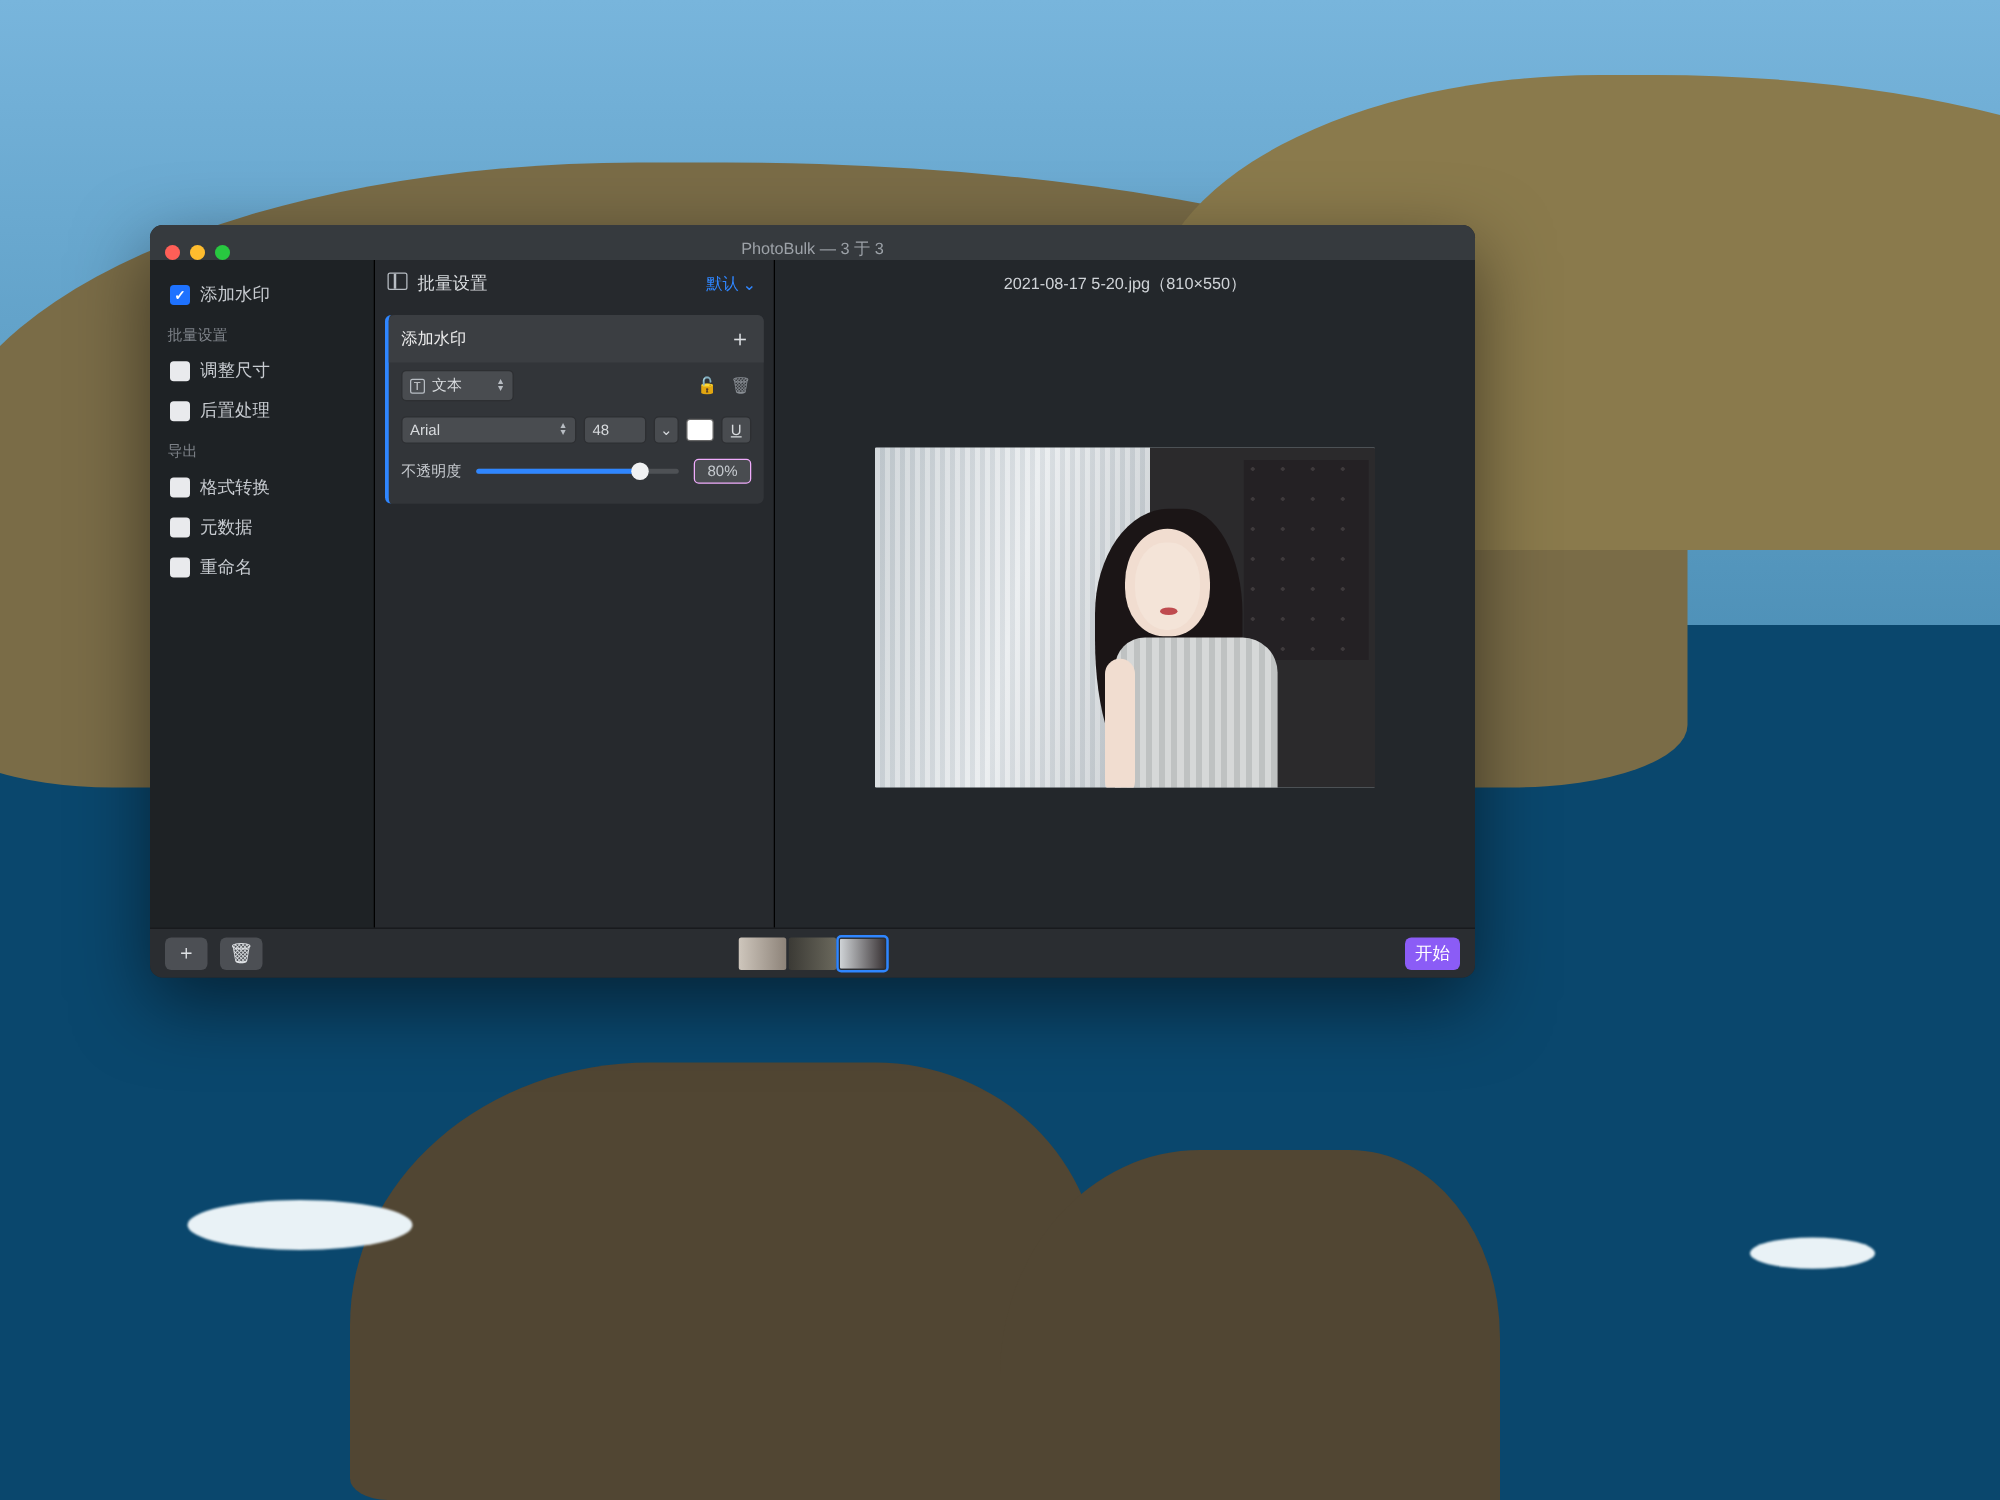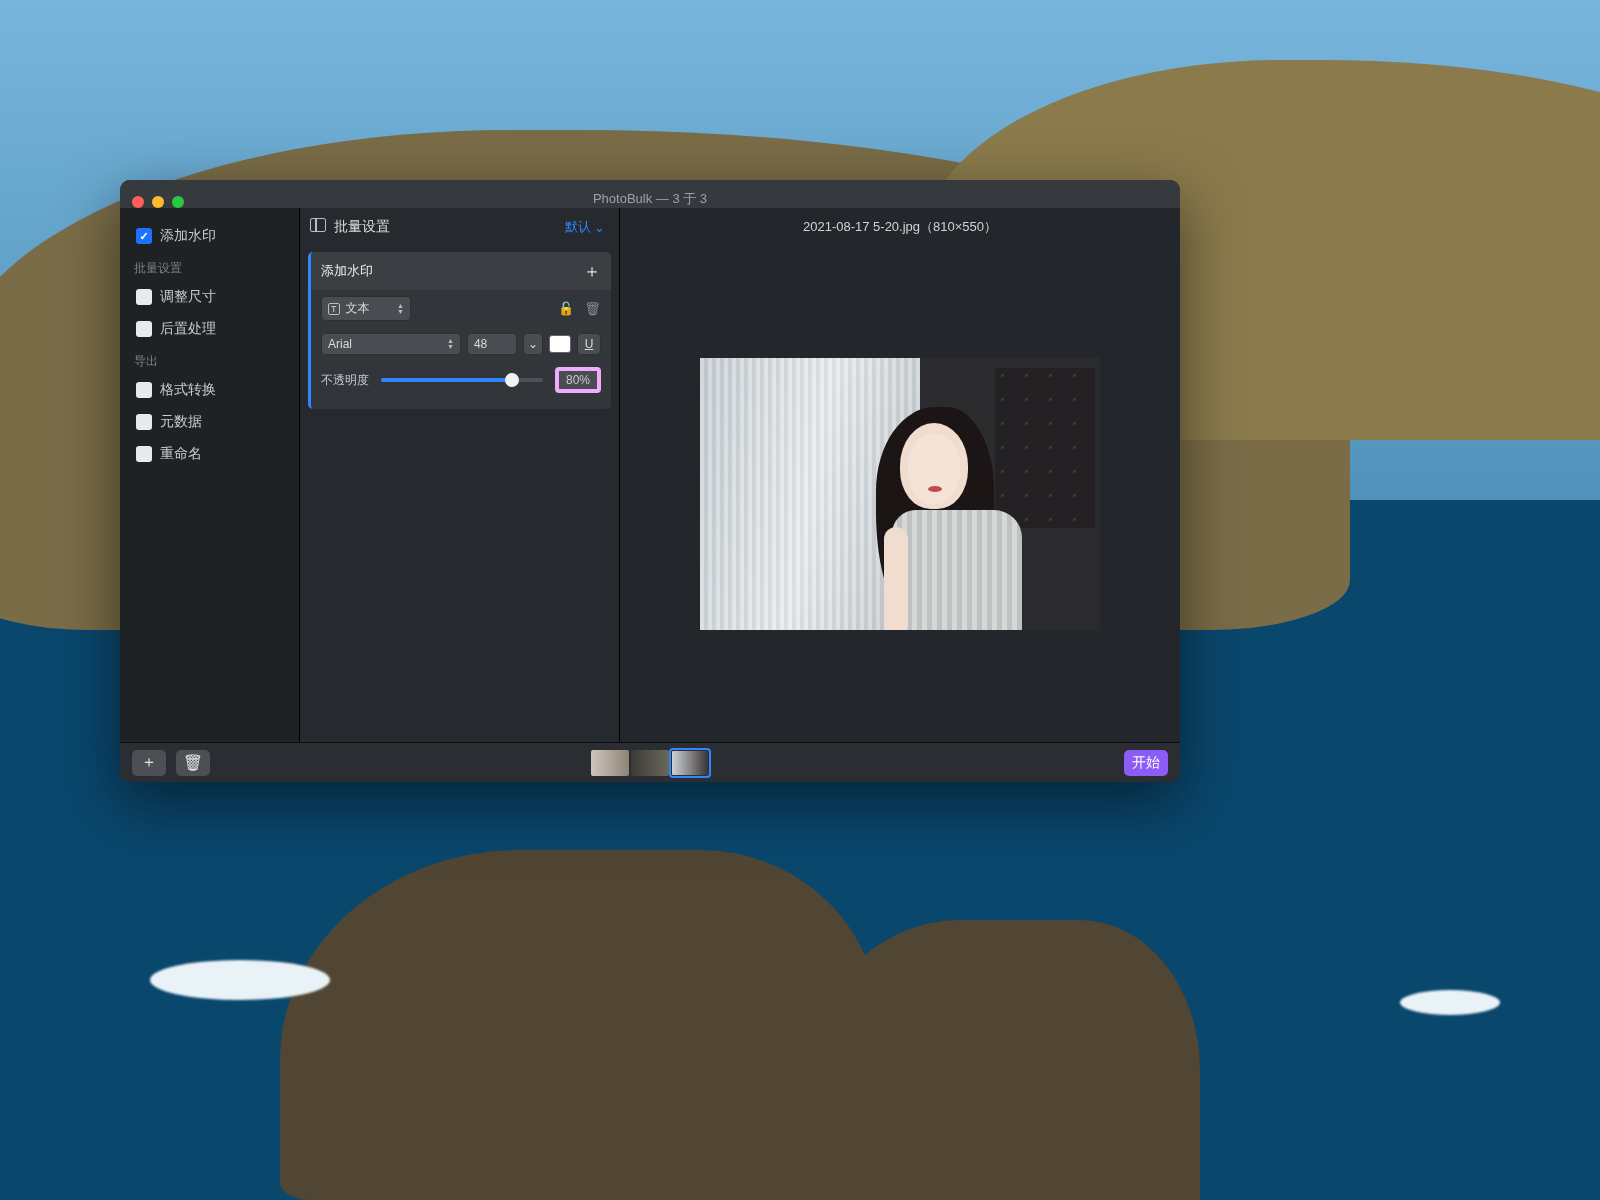--- a/index.html
+++ b/index.html
@@ -56,21 +56,21 @@
 .sel.small{padding:3px 4px;}
 .caret{display:flex;flex-direction:column;font-size:7px;line-height:6px;color:#b8bdc3;margin-left:auto;}
 .font-sel{flex:1;min-width:120px;gap:27px;}
 .size-sel{width:50px;justify-content:flex-start;}
 .swatch{width:22px;height:18px;background:#fff;border:1px solid #666;border-radius:3px;}
 .ubtn{width:24px;height:22px;background:#494c50;border:1px solid #2d2f32;border-radius:4px;display:flex;align-items:center;justify-content:center;color:#d8dbde;font-size:12px;text-decoration:underline;}
 .lbl{font-size:12px;color:#c7cbd0;}
 .slider{flex:1;height:4px;background:#4e5155;border-radius:2px;position:relative;margin:0 6px;}
 .slider-fill{position:absolute;left:0;top:0;bottom:0;width:80%;background:#2f86ff;border-radius:2px;}
 .knob{position:absolute;right:-8px;top:50%;transform:translateY(-50%);width:14px;height:14px;background:#f1f2f3;border-radius:50%;}
-.pct{width:46px;text-align:center;font-size:12px;background:#494c50;border:4px solid #f0abfc;border-radius:4px;padding:2px 0;}
+.pct{width:46px;text-align:center;font-size:12px;background:#494c50;border:1px solid #f0abfc;border-radius:4px;padding:2px 0;}
 .icn{color:#8a8f95;font-size:13px;}
 .icn.plus{color:#dde0e3;font-size:18px;font-weight:300;}
 .lockrow{margin-left:auto;display:flex;gap:10px;}
 
 .preview{flex:1;display:flex;flex-direction:column;}
 .pv-title{text-align:center;font-size:13px;color:#cfd3d7;padding:10px 0;}
 .pv-area{flex:1;display:flex;align-items:center;justify-content:center;}
 .photo{width:400px;height:272px;border-radius:1px;overflow:hidden;position:relative;background:#8f979c;}
 .photo .left{position:absolute;left:0;top:0;bottom:0;width:55%;background:linear-gradient(100deg,#bfc7cc 0%,#e4e8eb 50%,#b4bbc0 100%);}
 .photo .curtain{position:absolute;left:0;top:0;bottom:0;width:55%;background:repeating-linear-gradient(90deg,rgba(255,255,255,.3)0 4px,rgba(180,188,195,.2)4px 8px);} 

